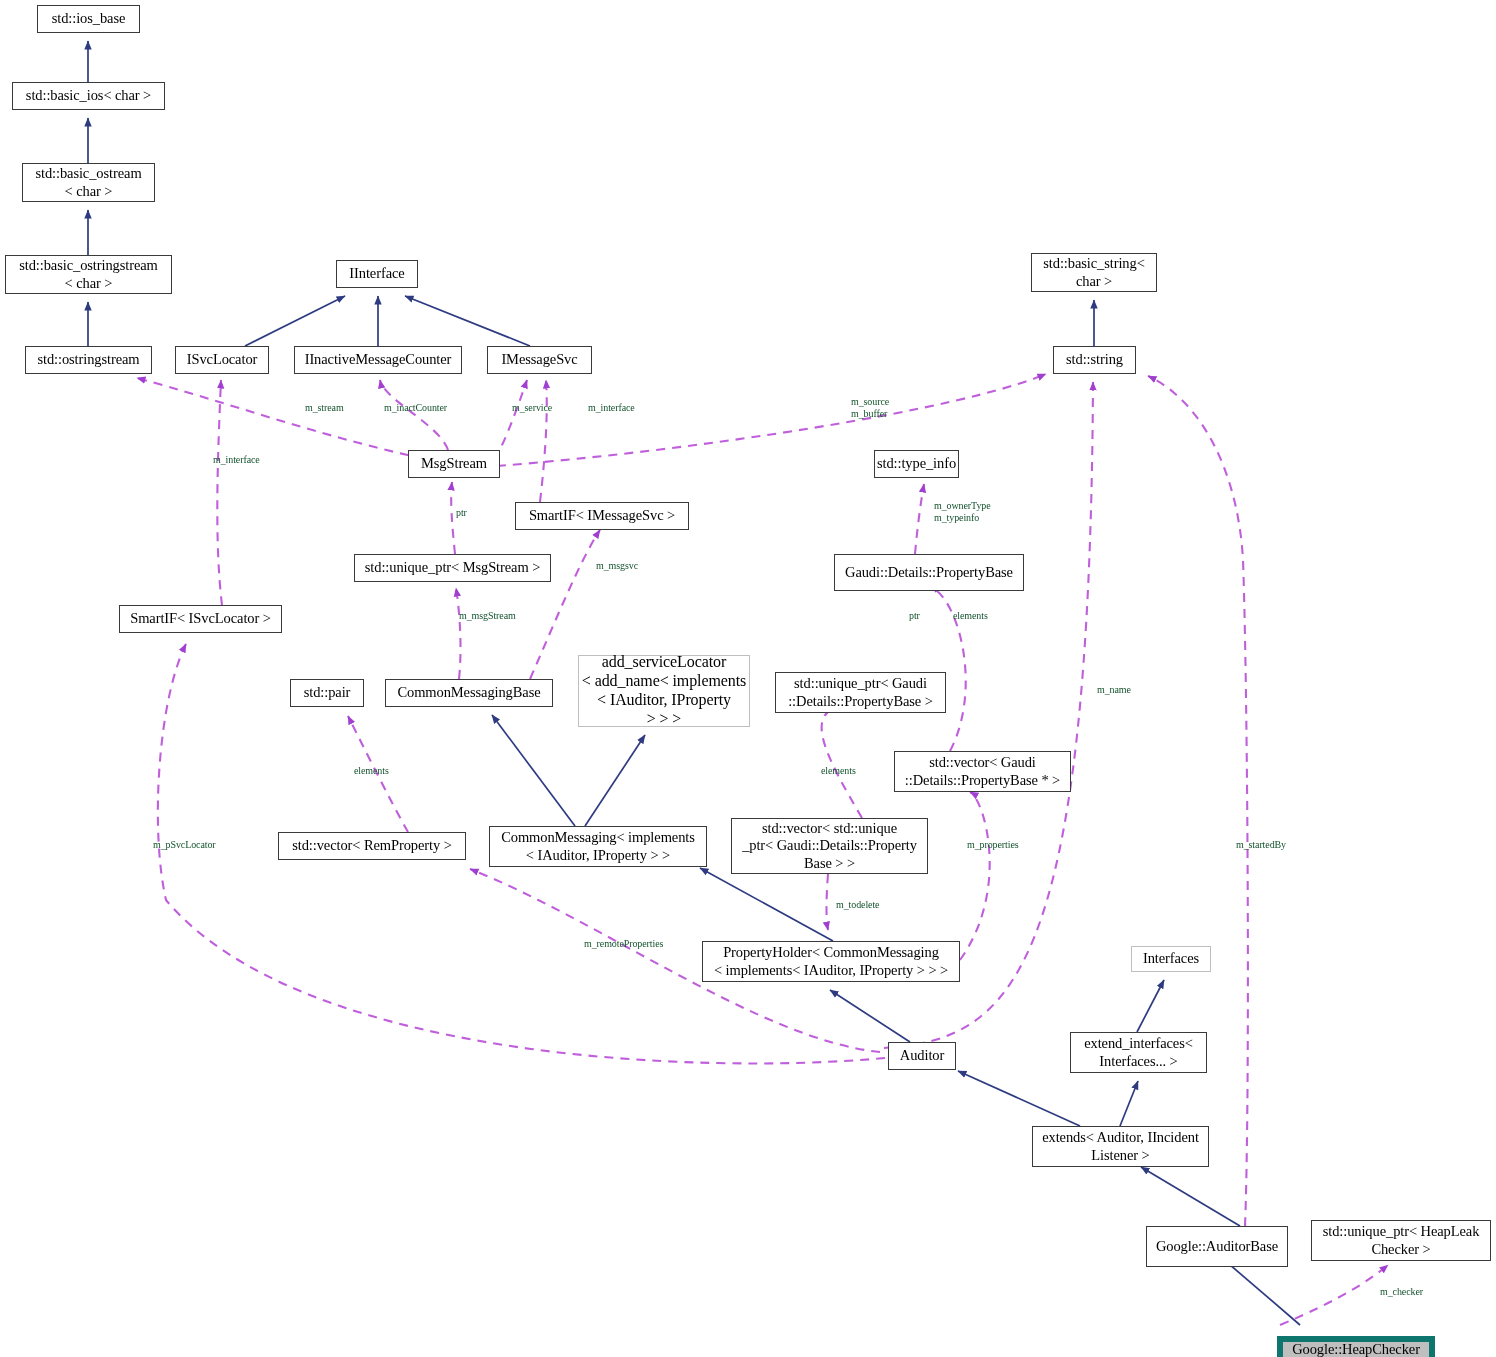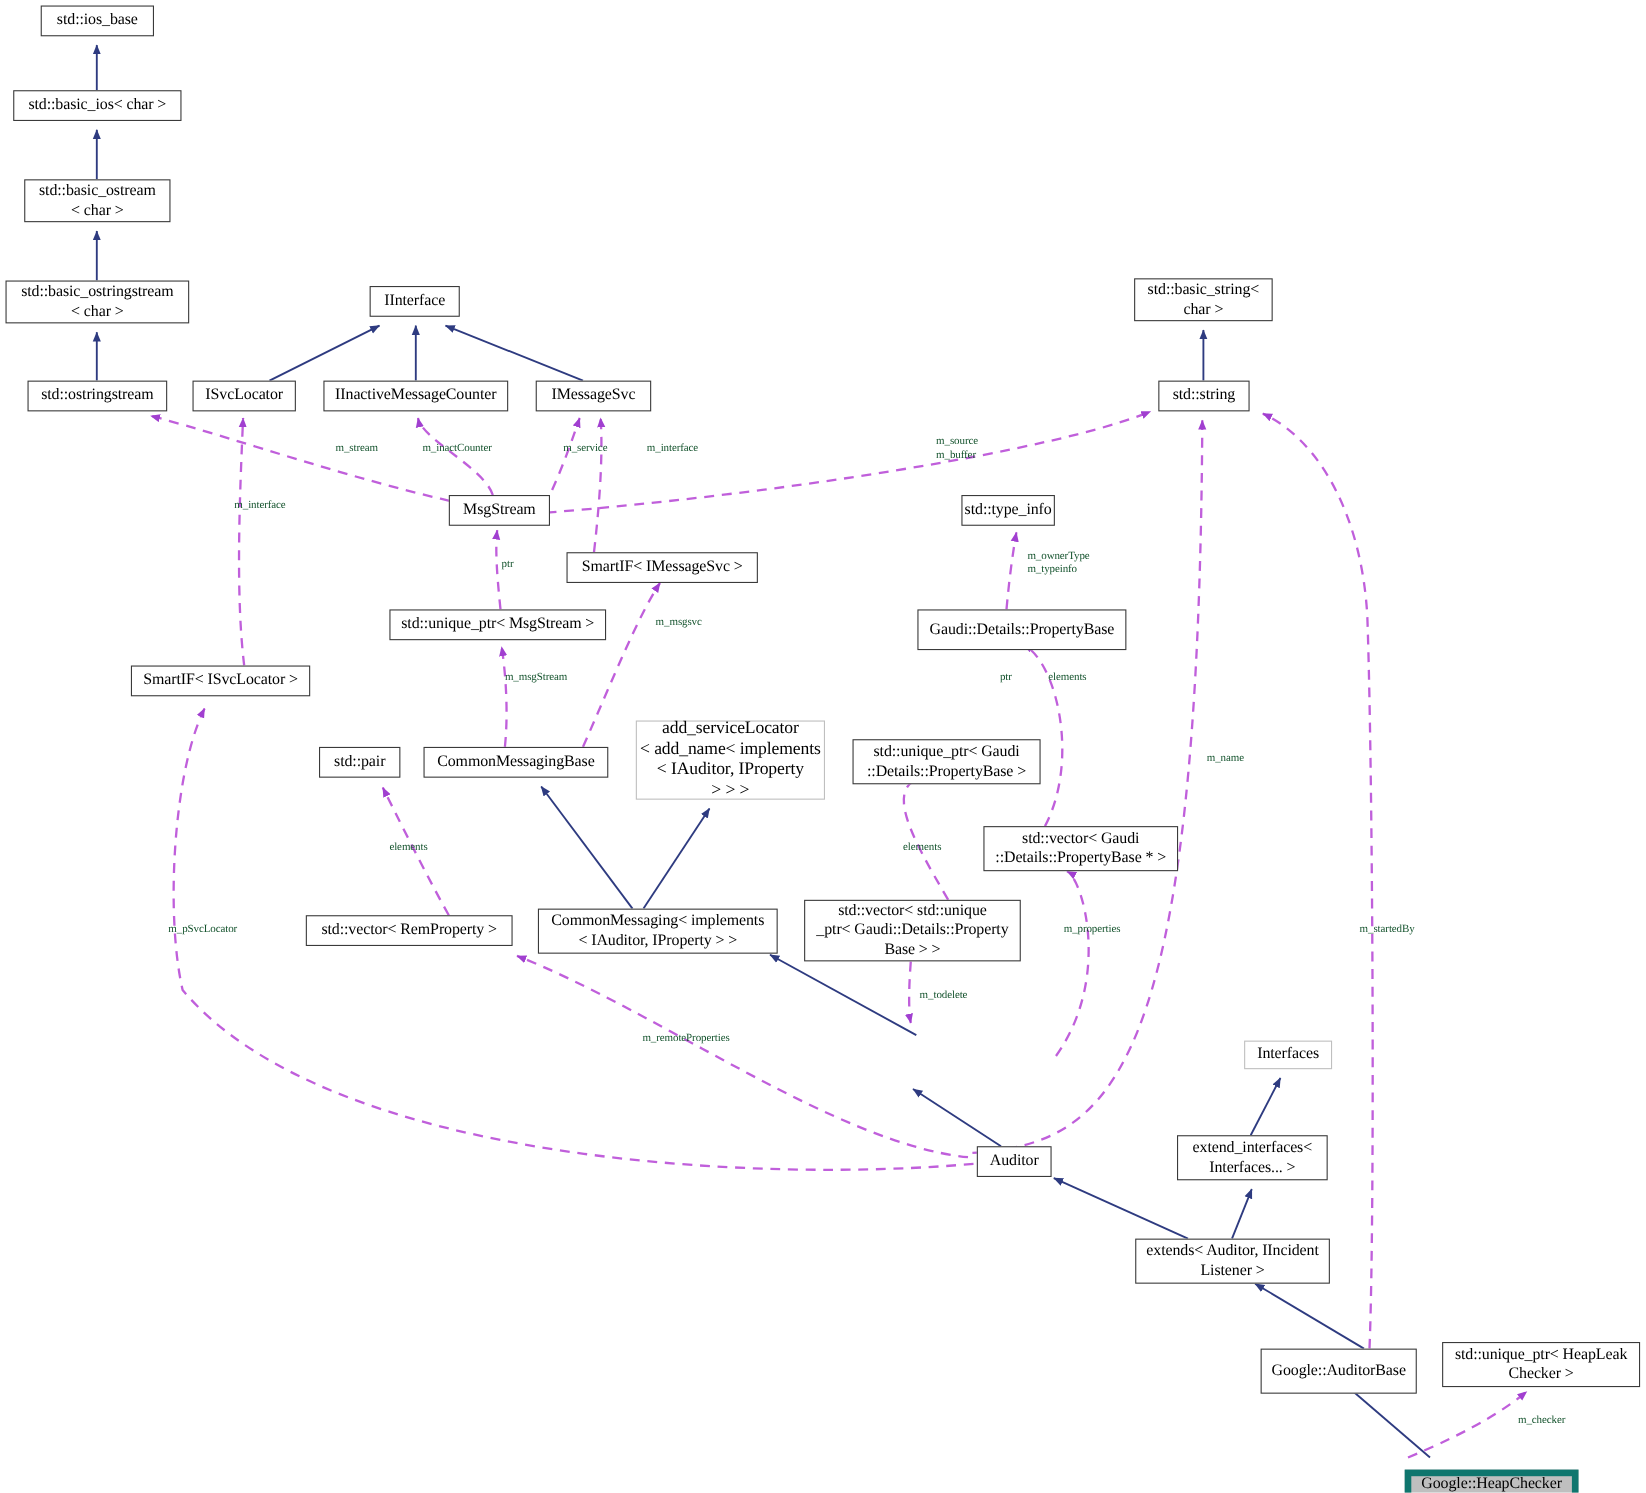--- a/index.html
+++ b/index.html
@@ -143,20 +143,22 @@
   <div class="node thick" style="left:290px;top:679px;width:74px;height:28px;"><span>std::pair</span></div>
   <div class="node thick" style="left:385px;top:679px;width:168px;height:28px;"><span>CommonMessagingBase</span></div>
   <div class="node thick" style="left:894px;top:751px;width:177px;height:41px;"><span>std::vector&lt; Gaudi
 ::Details::PropertyBase * &gt;</span></div>
   <div class="node thick" style="left:278px;top:832px;width:188px;height:28px;"><span>std::vector&lt; RemProperty &gt;</span></div>
   <div class="node thick" style="left:489px;top:826px;width:218px;height:41px;"><span>CommonMessaging&lt; implements
 &lt; IAuditor, IProperty &gt; &gt;</span></div>
   <div class="node thick" style="left:731px;top:818px;width:197px;height:56px;"><span>std::vector&lt; std::unique
 _ptr&lt; Gaudi::Details::Property
 Base &gt; &gt;</span></div>
+  <div class="node thick" style="left:702px;top:941px;width:258px;height:41px;"><span>PropertyHolder&lt; CommonMessaging
+&lt; implements&lt; IAuditor, IProperty &gt; &gt; &gt;</span></div>
   <div class="node faint" style="left:1131px;top:946px;width:80px;height:26px;"><span>Interfaces</span></div>
   <div class="node thick" style="left:888px;top:1042px;width:68px;height:28px;"><span>Auditor</span></div>
   <div class="node thick" style="left:1070px;top:1032px;width:137px;height:41px;"><span>extend_interfaces&lt;
 Interfaces... &gt;</span></div>
   <div class="node thick" style="left:1032px;top:1126px;width:177px;height:41px;"><span>extends&lt; Auditor, IIncident
 Listener &gt;</span></div>
   <div class="node thick" style="left:1146px;top:1226px;width:142px;height:41px;"><span>Google::AuditorBase</span></div>
   <div class="node thick" style="left:1311px;top:1220px;width:180px;height:41px;"><span>std::unique_ptr&lt; HeapLeak
 Checker &gt;</span></div>
   <div class="node current" style="left:1277px;top:1325px;width:158px;height:28px;"><span>Google::HeapChecker</span></div>

